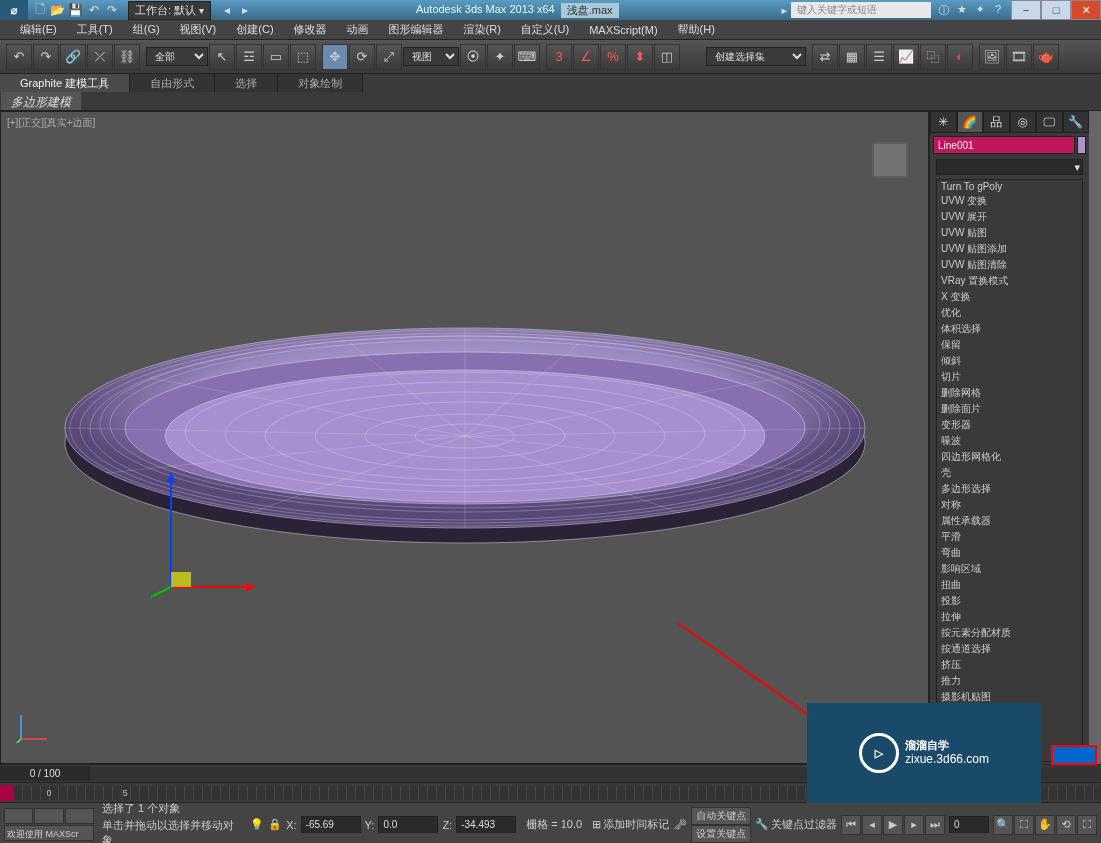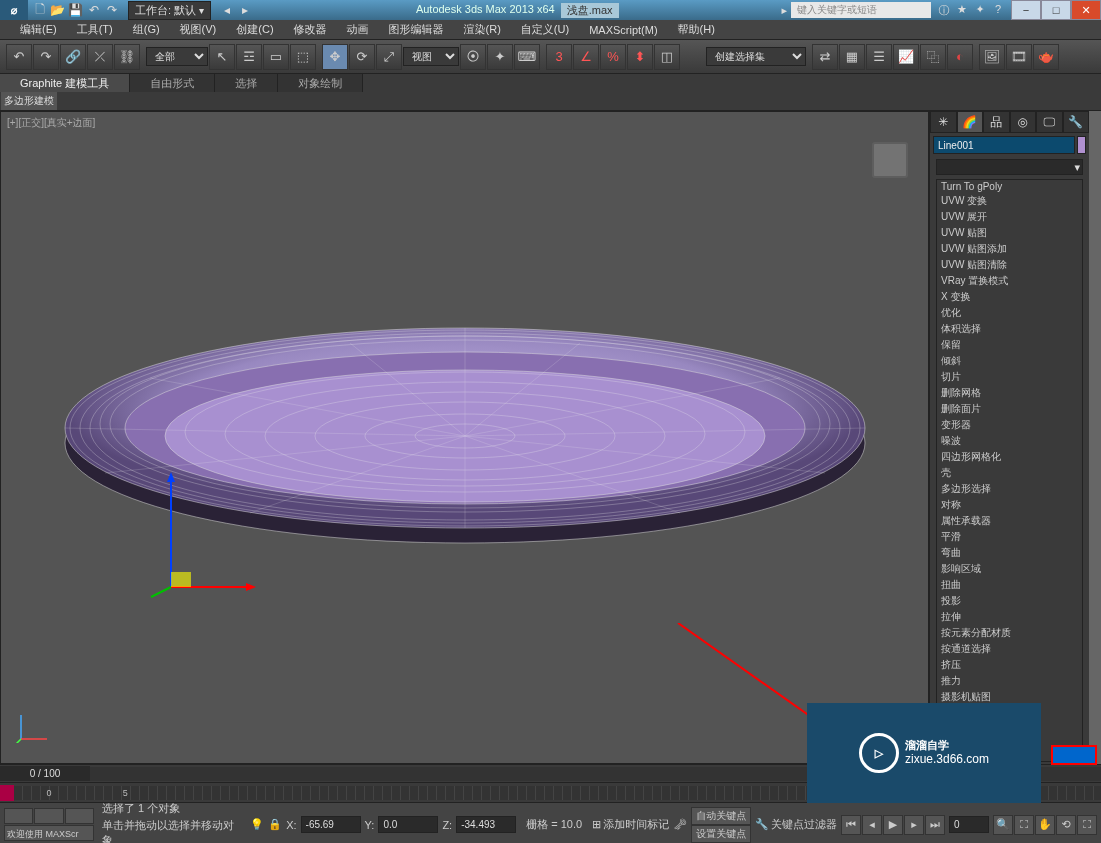--- a/index.html
+++ b/index.html
@@ -30,37 +30,37 @@
 .tb-btn { width: 26px; height: 26px; background: linear-gradient(#555,#3a3a3a); border: 1px solid #333; display: flex; align-items: center; justify-content: center; color: #ccc; font-size: 13px; position: relative; }
 .tb-sep { width: 4px; }
 .tb-select { background: #3a3a3a; color: #ddd; border: 1px solid #222; padding: 2px 4px; font-size: 10px; }
 
 
 .ribbon { background: #3a3a3a; border-bottom: 1px solid #222; }
 .ribbon-tabs { display: flex; height: 18px; }
 .ribbon-tab { padding: 2px 20px; color: #aaa; background: #333; border-right: 1px solid #222; }
 .ribbon-tab.active { background: #4a4a4a; color: #eee; }
 .ribbon-sub { height: 18px; background: #3a3a3a; display: flex; }
-.ribbon-sub span { padding: 2px 3px; color: #ddd; background: #555; margin: 0 1px; font-size: 10px; }
+.ribbon-sub span { padding: 2px 10px; color: #ddd; background: #555; margin: 0 1px; font-size: 12px; font-style: italic; }
 
 
 .main-area { display: flex; height: calc(100% - 20px - 20px - 34px - 36px - 80px); }
 .viewport { flex: 1; background: #545454; position: relative; border: 1px solid #222; }
 .vp-label { position: absolute; top: 4px; left: 6px; color: #aaa; font-size: 10px; }
 .vp-cube { position: absolute; top: 30px; right: 20px; width: 36px; height: 36px; background: #888; border: 2px solid #666; border-radius: 3px; opacity: 0.6; }
 .axis-gizmo { position: absolute; bottom: 20px; left: 12px; width: 36px; height: 36px; }
 .plate-svg { position: absolute; top: 50%; left: 50%; transform: translate(-50%,-50%); }
 
 
 .cmd-panel { width: 160px; background: #3a3a3a; border-left: 1px solid #222; display: flex; flex-direction: column; }
 .cmd-tabs { display: flex; height: 22px; background: #333; }
 .cmd-tab { flex: 1; border: 1px solid #222; display: flex; align-items: center; justify-content: center; color: #ddd; font-size: 12px; }
 .cmd-tab.active { background: #555; }
 .obj-name-row { display: flex; padding: 3px; gap: 2px; }
-.obj-name { flex: 1; background: #0c4a6e; color: #eee; border: 1px solid #222; padding: 2px 4px; font-size: 10px; }
+.obj-name { flex: 1; background: #be185d; color: #eee; border: 1px solid #222; padding: 2px 4px; font-size: 10px; }
 .color-swatch { width: 14px; height: 18px; background: #b090d0; border: 1px solid #222; }
 .mod-dropdown { margin: 2px 6px; background: #2a2a2a; color: #ddd; border: 1px solid #222; height: 16px; }
 .mod-list { flex: 1; background: #3a3a3a; margin: 2px 6px; overflow-y: auto; border: 1px solid #222; }
 .mod-item { color: #ccc; padding: 1px 4px; font-size: 10px; }
 .scrollbar-outer { width: 12px; background: #666; }
 
 
 .timeline { height: 18px; background: #3a3a3a; display: flex; align-items: center; border-top: 1px solid #222; }
 .time-display { background: #2a2a2a; color: #ddd; padding: 2px 15px; width: 90px; text-align: center; font-size: 10px; }
 .time-track { flex: 1; background: #333; height: 14px; position: relative; }

